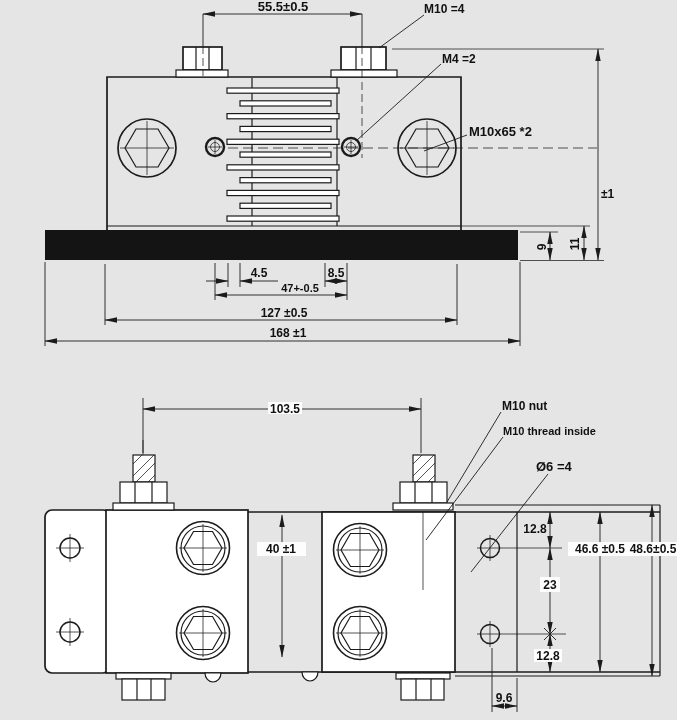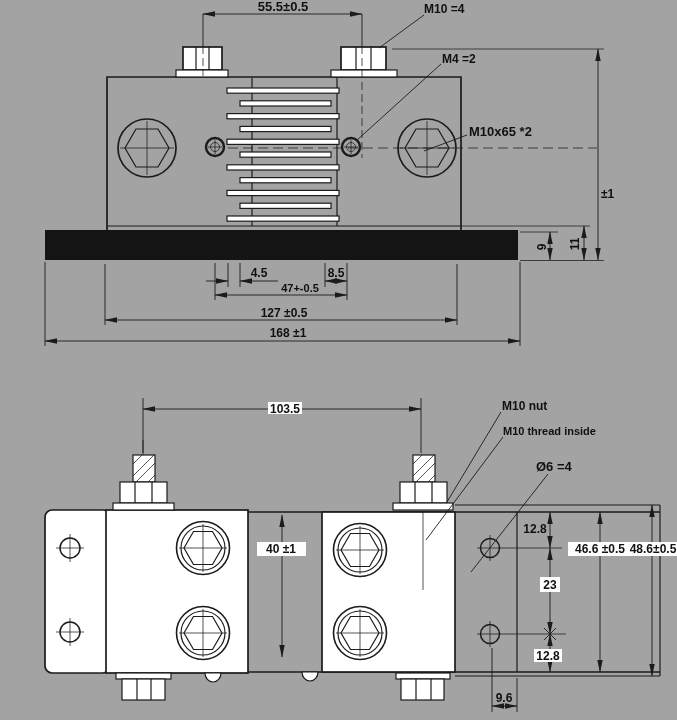--- a/index.html
+++ b/index.html
@@ -1,16 +1,16 @@
 <!DOCTYPE html>
 <html><head>
 <meta charset="utf-8">
 <style>
   html,body{margin:0;padding:0;background:#ffffff;}
-  .sheet{width:677px;height:720px;background:#a3a3a3;position:relative;overflow:hidden;text-align:center;}
+  .sheet{width:677px;height:720px;background:#e5e5e5;position:relative;overflow:hidden;text-align:center;}
   svg{display:block;}
   .ln{stroke:#1b1b1b;fill:none;}
   .thick{stroke-width:1.7;}
   .med{stroke-width:1.2;}
   .dim{stroke-width:0.9;}
   .thin{stroke-width:0.75;}
   .wfill{fill:#ffffff;stroke:#1b1b1b;}
   .blk{fill:#141414;stroke:none;}
   .arrfill{fill:#1b1b1b;stroke:none;}
   text{font-family:"Liberation Sans","DejaVu Sans",sans-serif;fill:#101010;font-weight:bold;}

